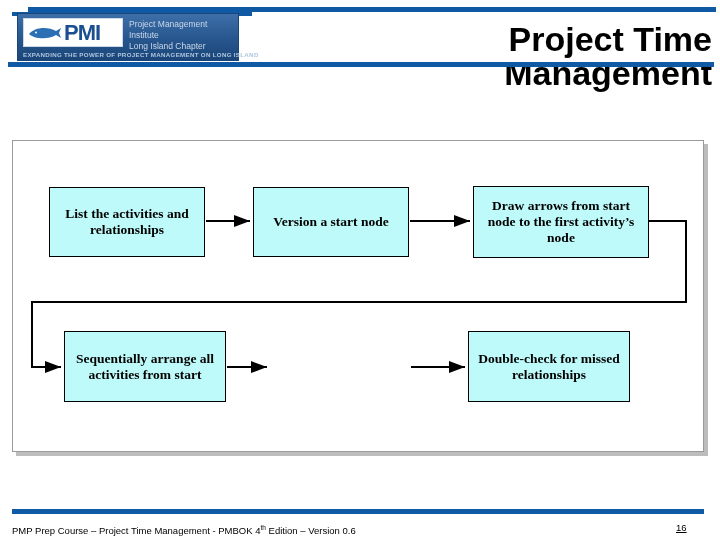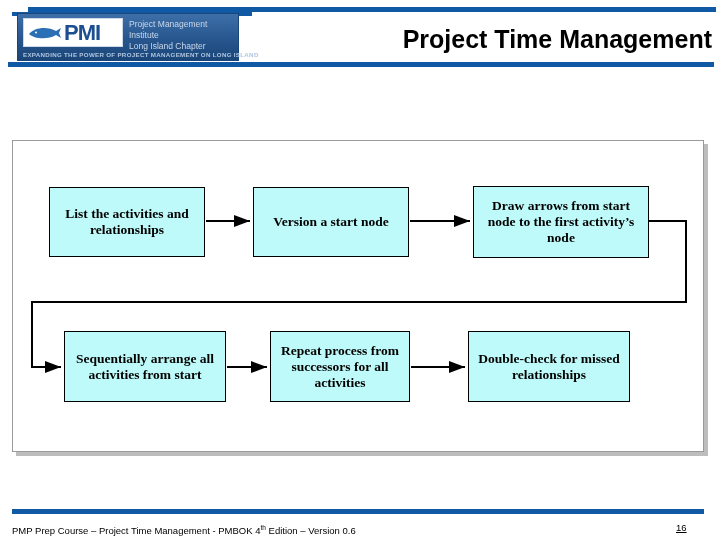--- a/index.html
+++ b/index.html
@@ -51,21 +51,21 @@
   }
   .logo-tag{
     position:absolute;left:5px;top:36px;width:214px;height:9px;
     color:#AFC6E0;font-size:6.2px;line-height:9px;font-weight:bold;
     letter-spacing:0.3px;
     font-family:"Liberation Sans",sans-serif;
     white-space:nowrap;
   }
   .title{
     position:absolute;left:330px;top:22px;width:382px;height:34px;
-    color:#000000;font-size:25px;font-weight:bold;line-height:34px;
+    color:#000000;font-size:34px;font-weight:bold;line-height:34px;
     text-align:right;
     font-family:"Liberation Sans",sans-serif;
   }
   .title-rule{
     position:absolute;left:8px;top:62px;width:706px;height:5px;
     background:#1059A4;
   }
 
   
   .subtitle{
@@ -176,20 +176,19 @@
 
     <line x1="227" y1="367" x2="267" y2="367" stroke="#000" stroke-width="2" marker-end="url(#ah)"></line>
 
     <line x1="411" y1="367" x2="465" y2="367" stroke="#000" stroke-width="2" marker-end="url(#ah)"></line>
   </svg>
 
   <div class="node" id="node1">List the activities and relationships</div>
   <div class="node" id="node2">Version a start node</div>
   <div class="node" id="node4">Sequentially arrange all activities from start</div>
   <div class="node" id="node3">Draw arrows from start node to the first activity’s node</div>
-  <div class="node" id="node5">Repeat process from successors for all activities</div>
   <div class="node" id="node6">Double-check for missed relationships</div>
 
   <div class="foot-rule"></div>
   <div class="foot-text"><span>PMP Prep Course – Project Time Management - PMBOK 4</span><sup>th</sup><span> Edition – Version 0.6</span></div>
   <div class="page-num">16</div>
 
 </div>
 
 </body></html>

